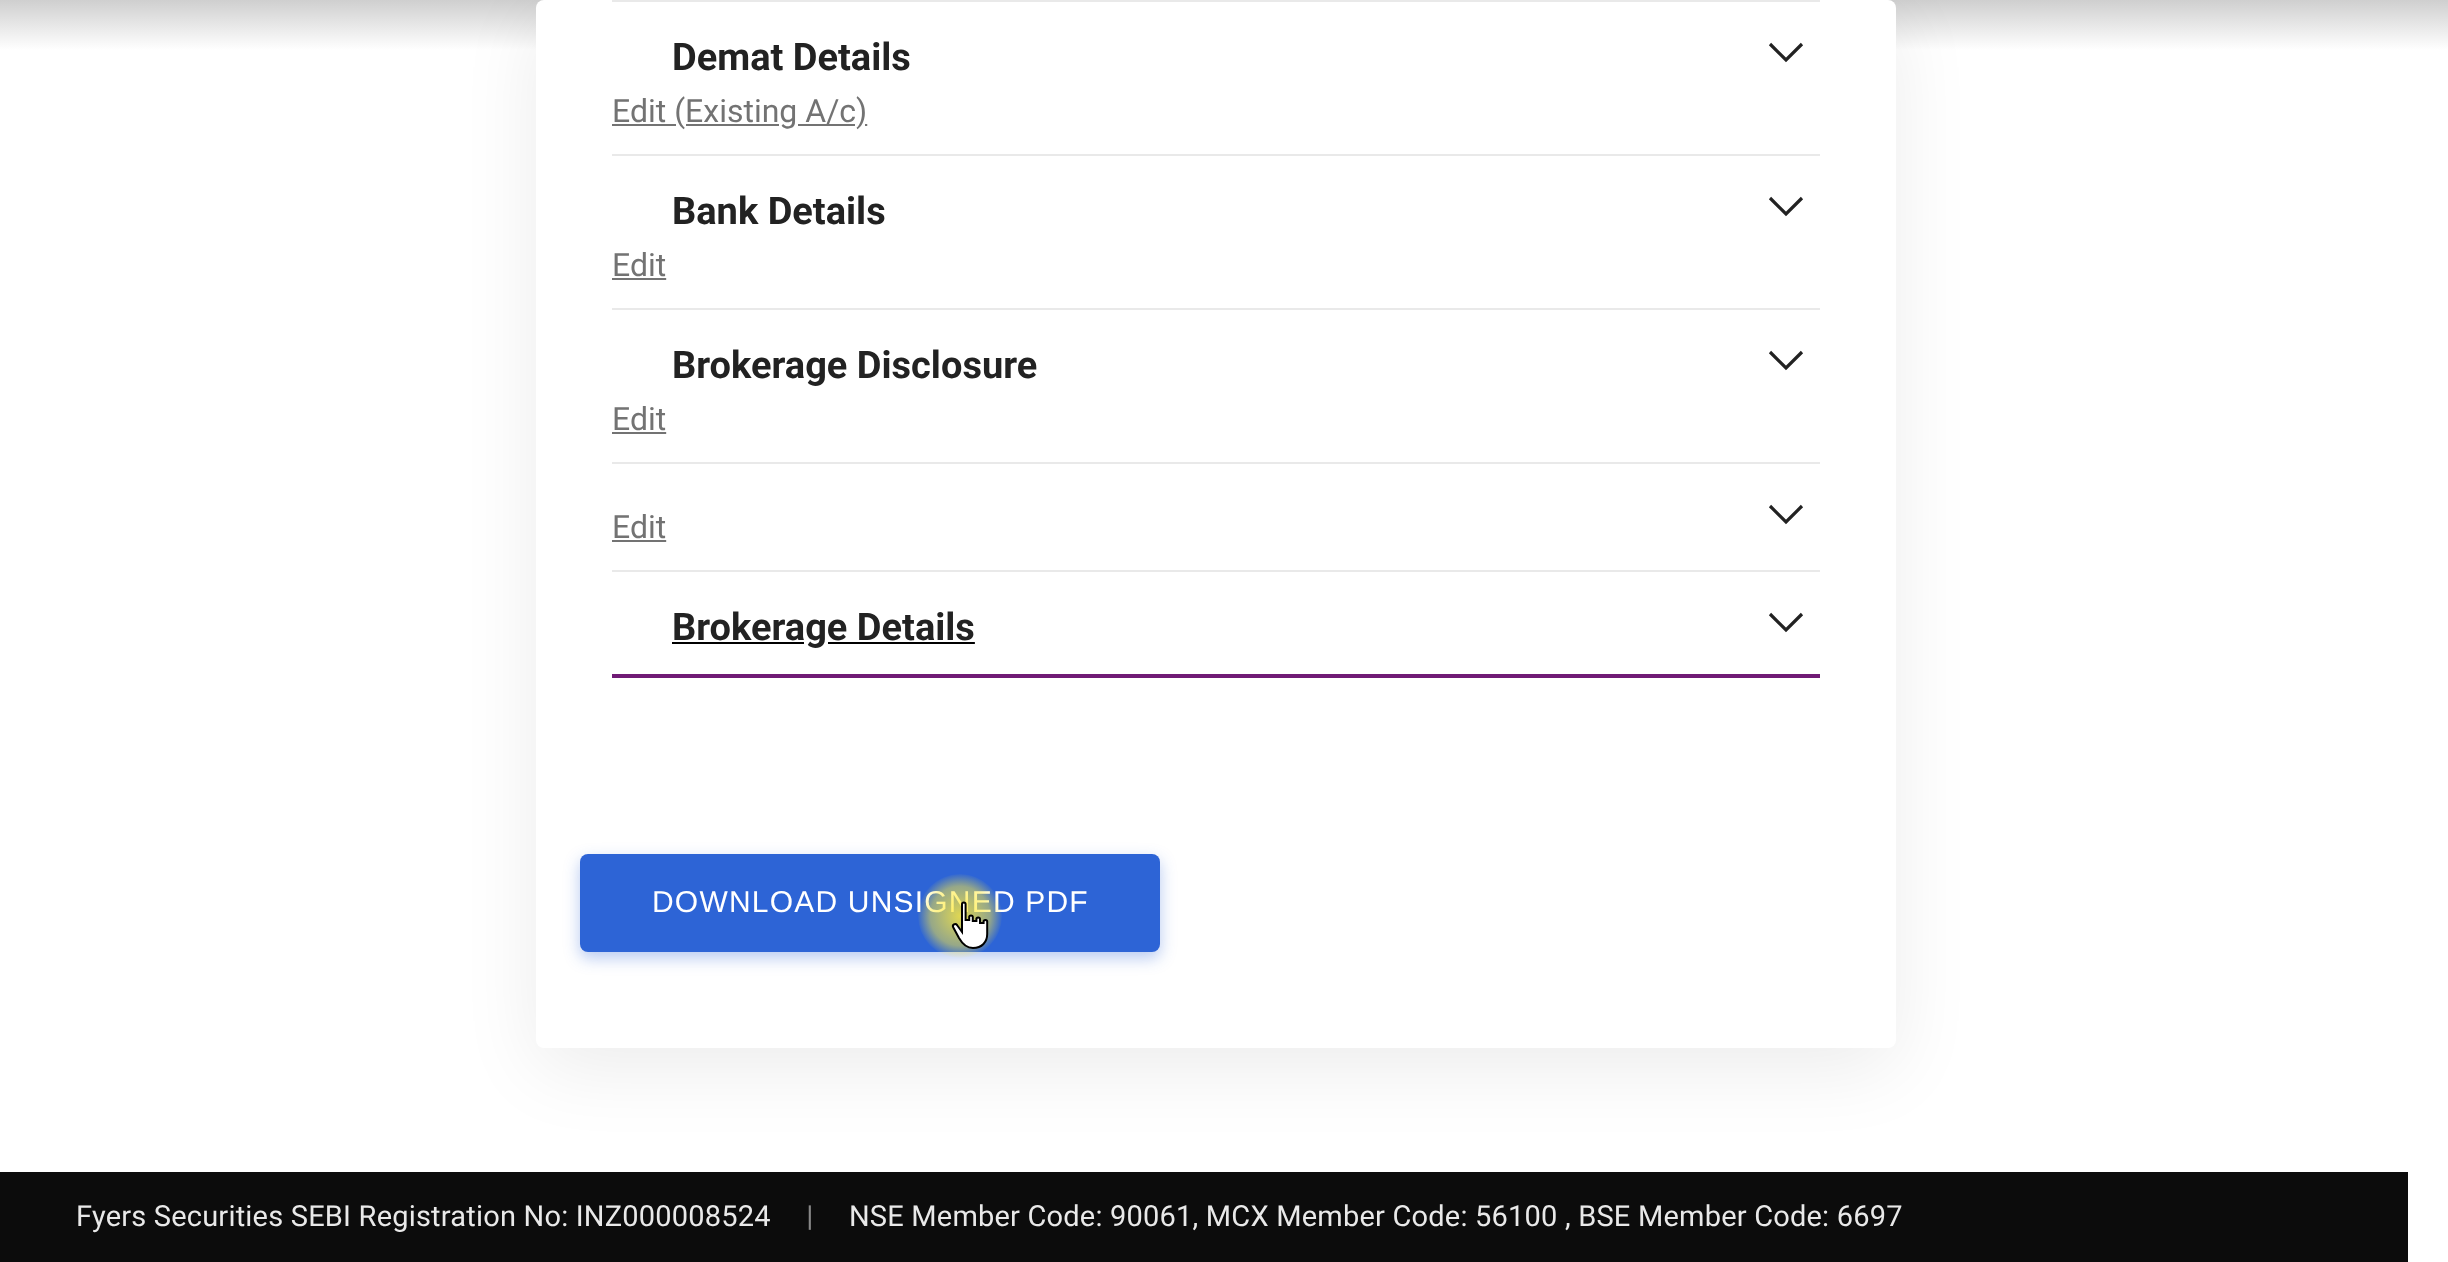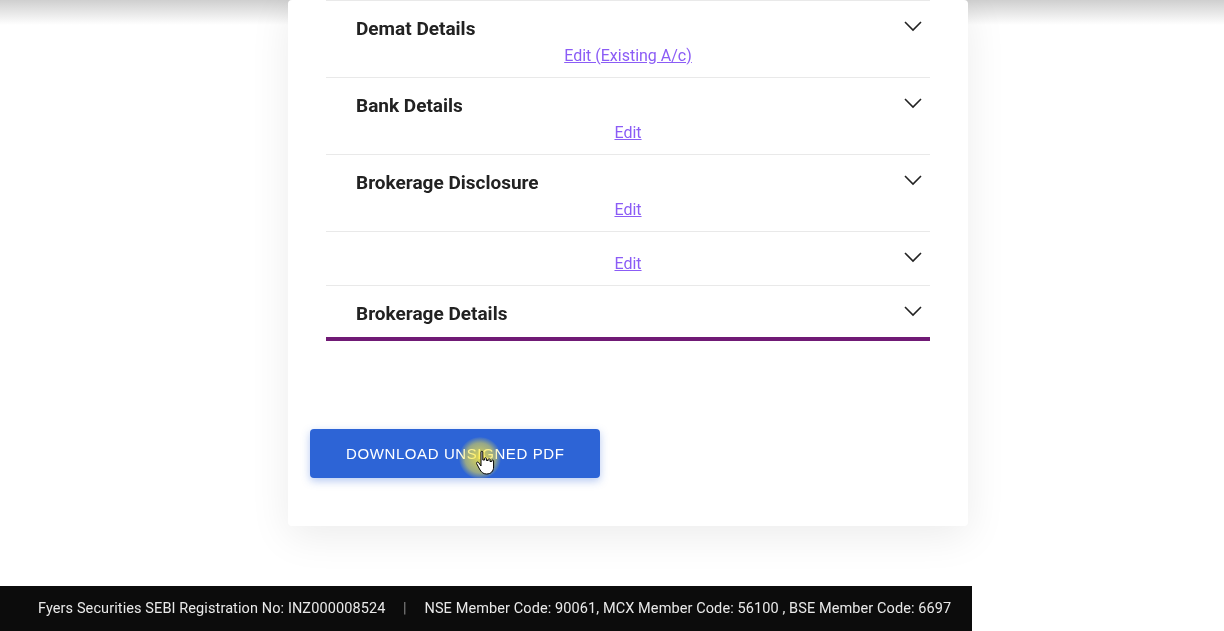--- a/index.html
+++ b/index.html
@@ -2,21 +2,21 @@
 <html><head>
 <meta charset="utf-8">
 <style>
   * { box-sizing: border-box; margin: 0; padding: 0; }
   html, body { width: 1224px; height: 631px; font-family: -apple-system, BlinkMacSystemFont, "Segoe UI", Roboto, Arial, sans-serif; background: #f4f4f4; overflow: hidden; position: relative; }
   body {
     background: linear-gradient(180deg, #cfcfcf 0%, #ffffff 25px, #ffffff 100%);
   }
   .card {
     position: absolute;
-    left: 288px;
+    left: 268px;
     top: 0;
     width: 680px;
     background: #ffffff;
     box-shadow: 0 10px 40px rgba(0,0,0,0.08);
     border-radius: 4px;
     padding-bottom: 48px;
   }
   .section {
     border-top: 1px solid #e9e9e9;
     padding: 16px 0 12px 0;
@@ -33,28 +33,28 @@
   .chevron {
     position: absolute;
     right: 8px;
     top: 20px;
     width: 18px;
     height: 12px;
   }
   .chevron svg { width: 18px; height: 12px; display: block; }
   .section-link {
     display: block;
-    text-align: center;
+    text-align: left;
     padding-right: 0;
     margin-top: 6px;
-    color: #8b5cf6;
+    color: #737373;
     font-size: 16px;
     text-decoration: underline;
   }
-  .last-border { border-bottom: 4px solid #701a75; }
+  .last-border { border-bottom: 2px solid #701a75; text-decoration: underline; }
   .download-btn {
     margin: 88px 0 0 22px;
     background: #2d64d6;
     color: #fff;
     border: none;
     font-size: 15px;
     letter-spacing: 0.6px;
     font-weight: 500;
     padding: 16px 36px;
     border-radius: 4px;
@@ -71,21 +71,21 @@
   }
   .cursor-pointer {
     position: absolute;
     width: 22px; height: 26px;
     z-index: 51;
     pointer-events: none;
   }
   .footer {
     position: absolute;
     left: 0; bottom: 0;
-    width: 972px;
+    width: 1204px;
     background: #0c0c0c;
     color: #e9e9e9;
     font-size: 14.5px;
     padding: 14px 0 14px 38px;
     letter-spacing: 0.1px;
   }
   .footer .sep { display: inline-block; margin: 0 14px; color: #888; }
 </style>
 </head>
 <body>

